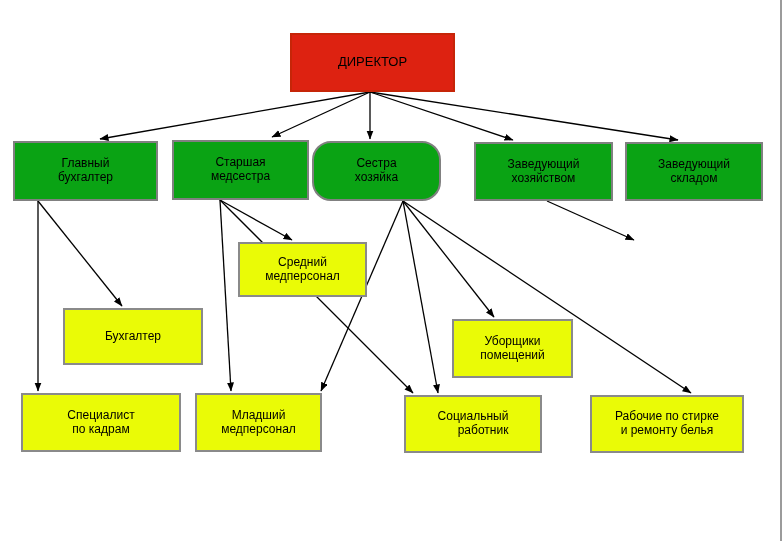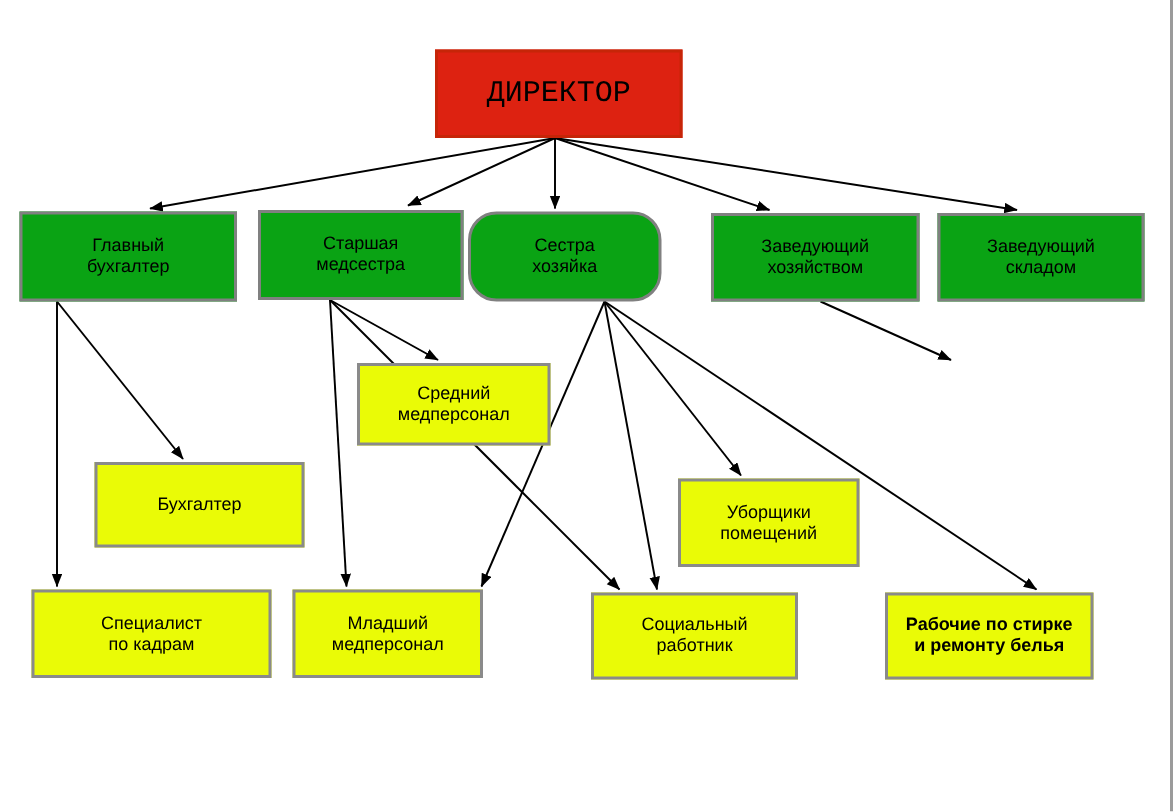--- a/index.html
+++ b/index.html
@@ -25,39 +25,39 @@
     display: flex;
     align-items: center;
     justify-content: center;
     text-align: center;
     white-space: pre-line;
     color: #000000;
     font-size: 12px;
     line-height: 1.15;
     box-sizing: border-box;
   }
-  .lvl1 { background: var(--c1, #dd2211); border: 2px solid #c62508; font-size: 20px; font-family: Liberation Mono, monospace; }
+  .lvl1 { background: var(--c1, #dd2211); border: 2px solid #c62508; font-size: 13px; }
   .lvl2 { background: var(--c2, #0aa314); border: 2px solid #808080; }
   .lvl3 { background: var(--c3, #eafb06); border: 2px solid #8a8a8a; }
 
   
   #n-director    { left: 290px; top: 33px;  width: 165px; height: 59px; }
   #n-glavbuh     { left: 13px;  top: 141px; width: 145px; height: 60px; }
   #n-starshaya   { left: 172px; top: 140px; width: 137px; height: 60px; }
   #n-sestra      { left: 312px; top: 141px; width: 129px; height: 60px; border-radius: 19px; }
   #n-zavhoz      { left: 474px; top: 142px; width: 139px; height: 59px; }
   #n-zavsklad    { left: 625px; top: 142px; width: 138px; height: 59px; }
   #n-sredniy     { left: 238px; top: 242px; width: 129px; height: 55px; }
   #n-hozpersonal { left: 580px; top: 242px; width: 148px; height: 60px; }
   #n-buhgalter   { left: 63px;  top: 308px; width: 140px; height: 57px; }
   #n-uborshiki   { left: 452px; top: 319px; width: 121px; height: 59px; }
   #n-spec        { left: 21px;  top: 393px; width: 160px; height: 59px; }
   #n-mladshiy    { left: 195px; top: 393px; width: 127px; height: 59px; }
-  #n-social      { left: 394px; top: 395px; width: 138px; height: 58px; }
-  #n-rabochie    { left: 590px; top: 395px; width: 139px; height: 58px; font-weight: bold; }
+  #n-social      { left: 404px; top: 395px; width: 138px; height: 58px; text-align: right; }
+  #n-rabochie    { left: 590px; top: 395px; width: 154px; height: 58px; }
 
   #page-edge {
     position: absolute;
     left: 780px; top: 0;
     width: 0; height: 541px;
     border-left: 2px solid #9b9b9b;
     z-index: 0;
   }
 </style>
 </head>

